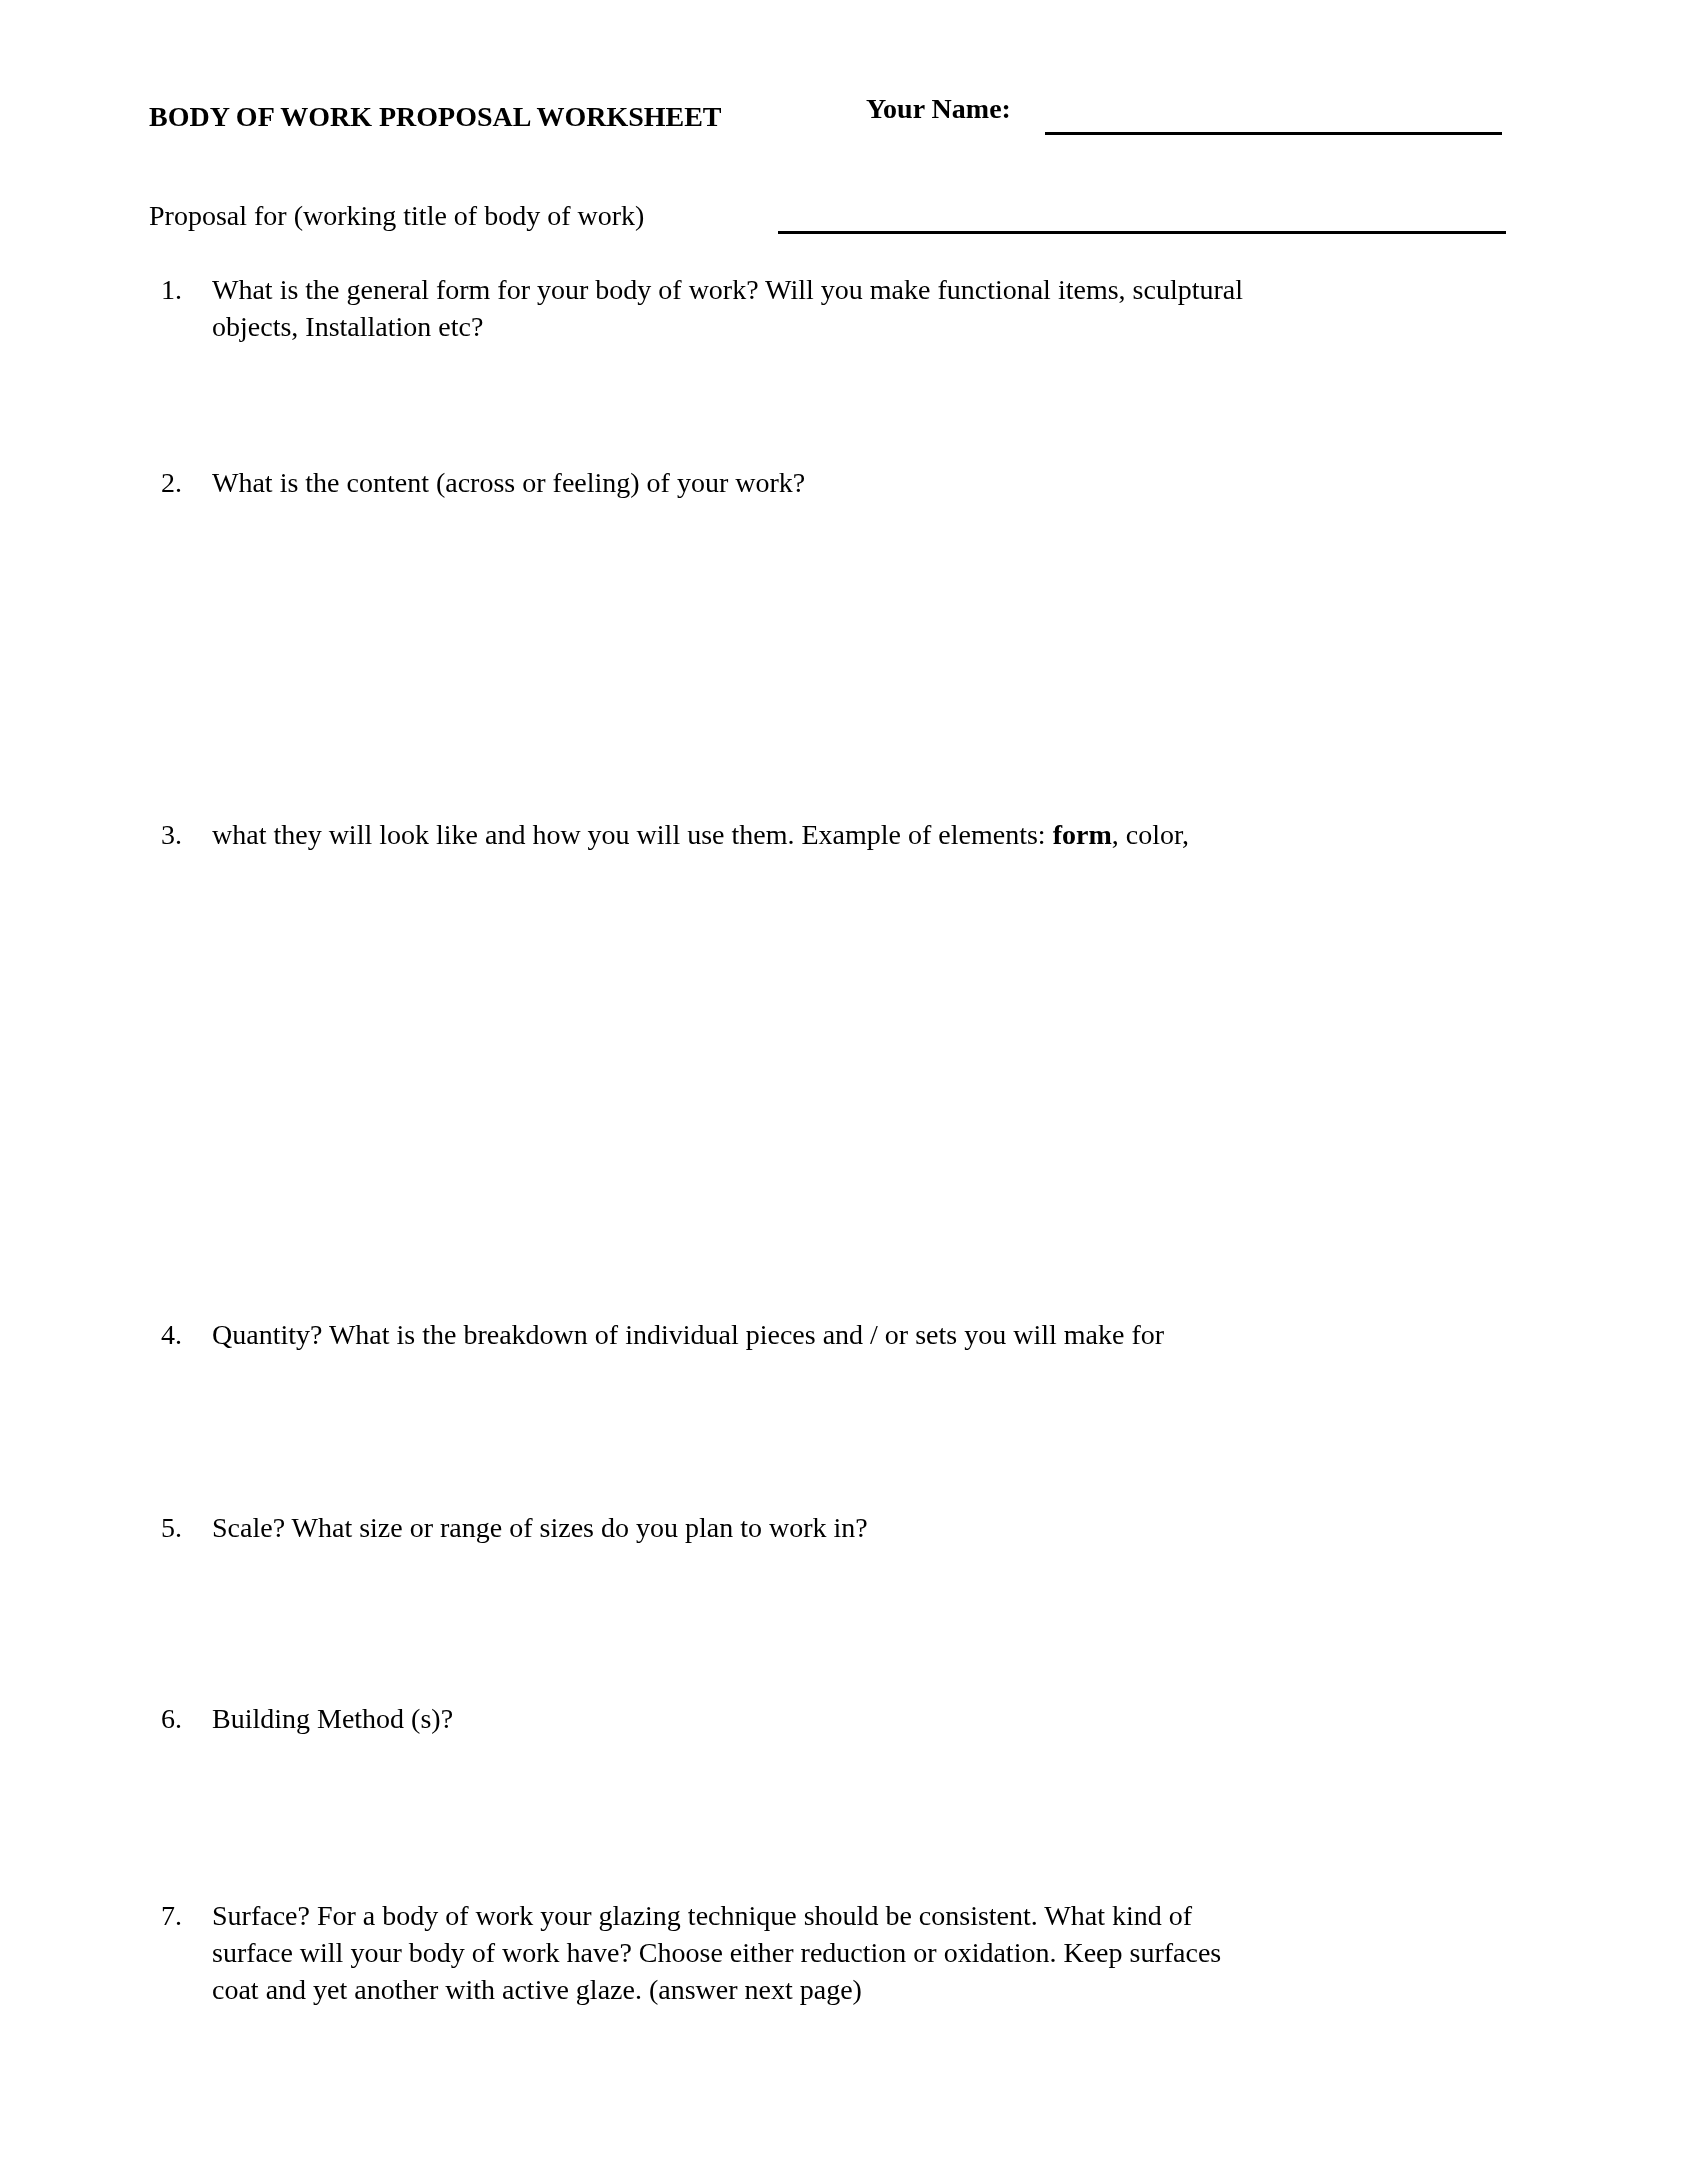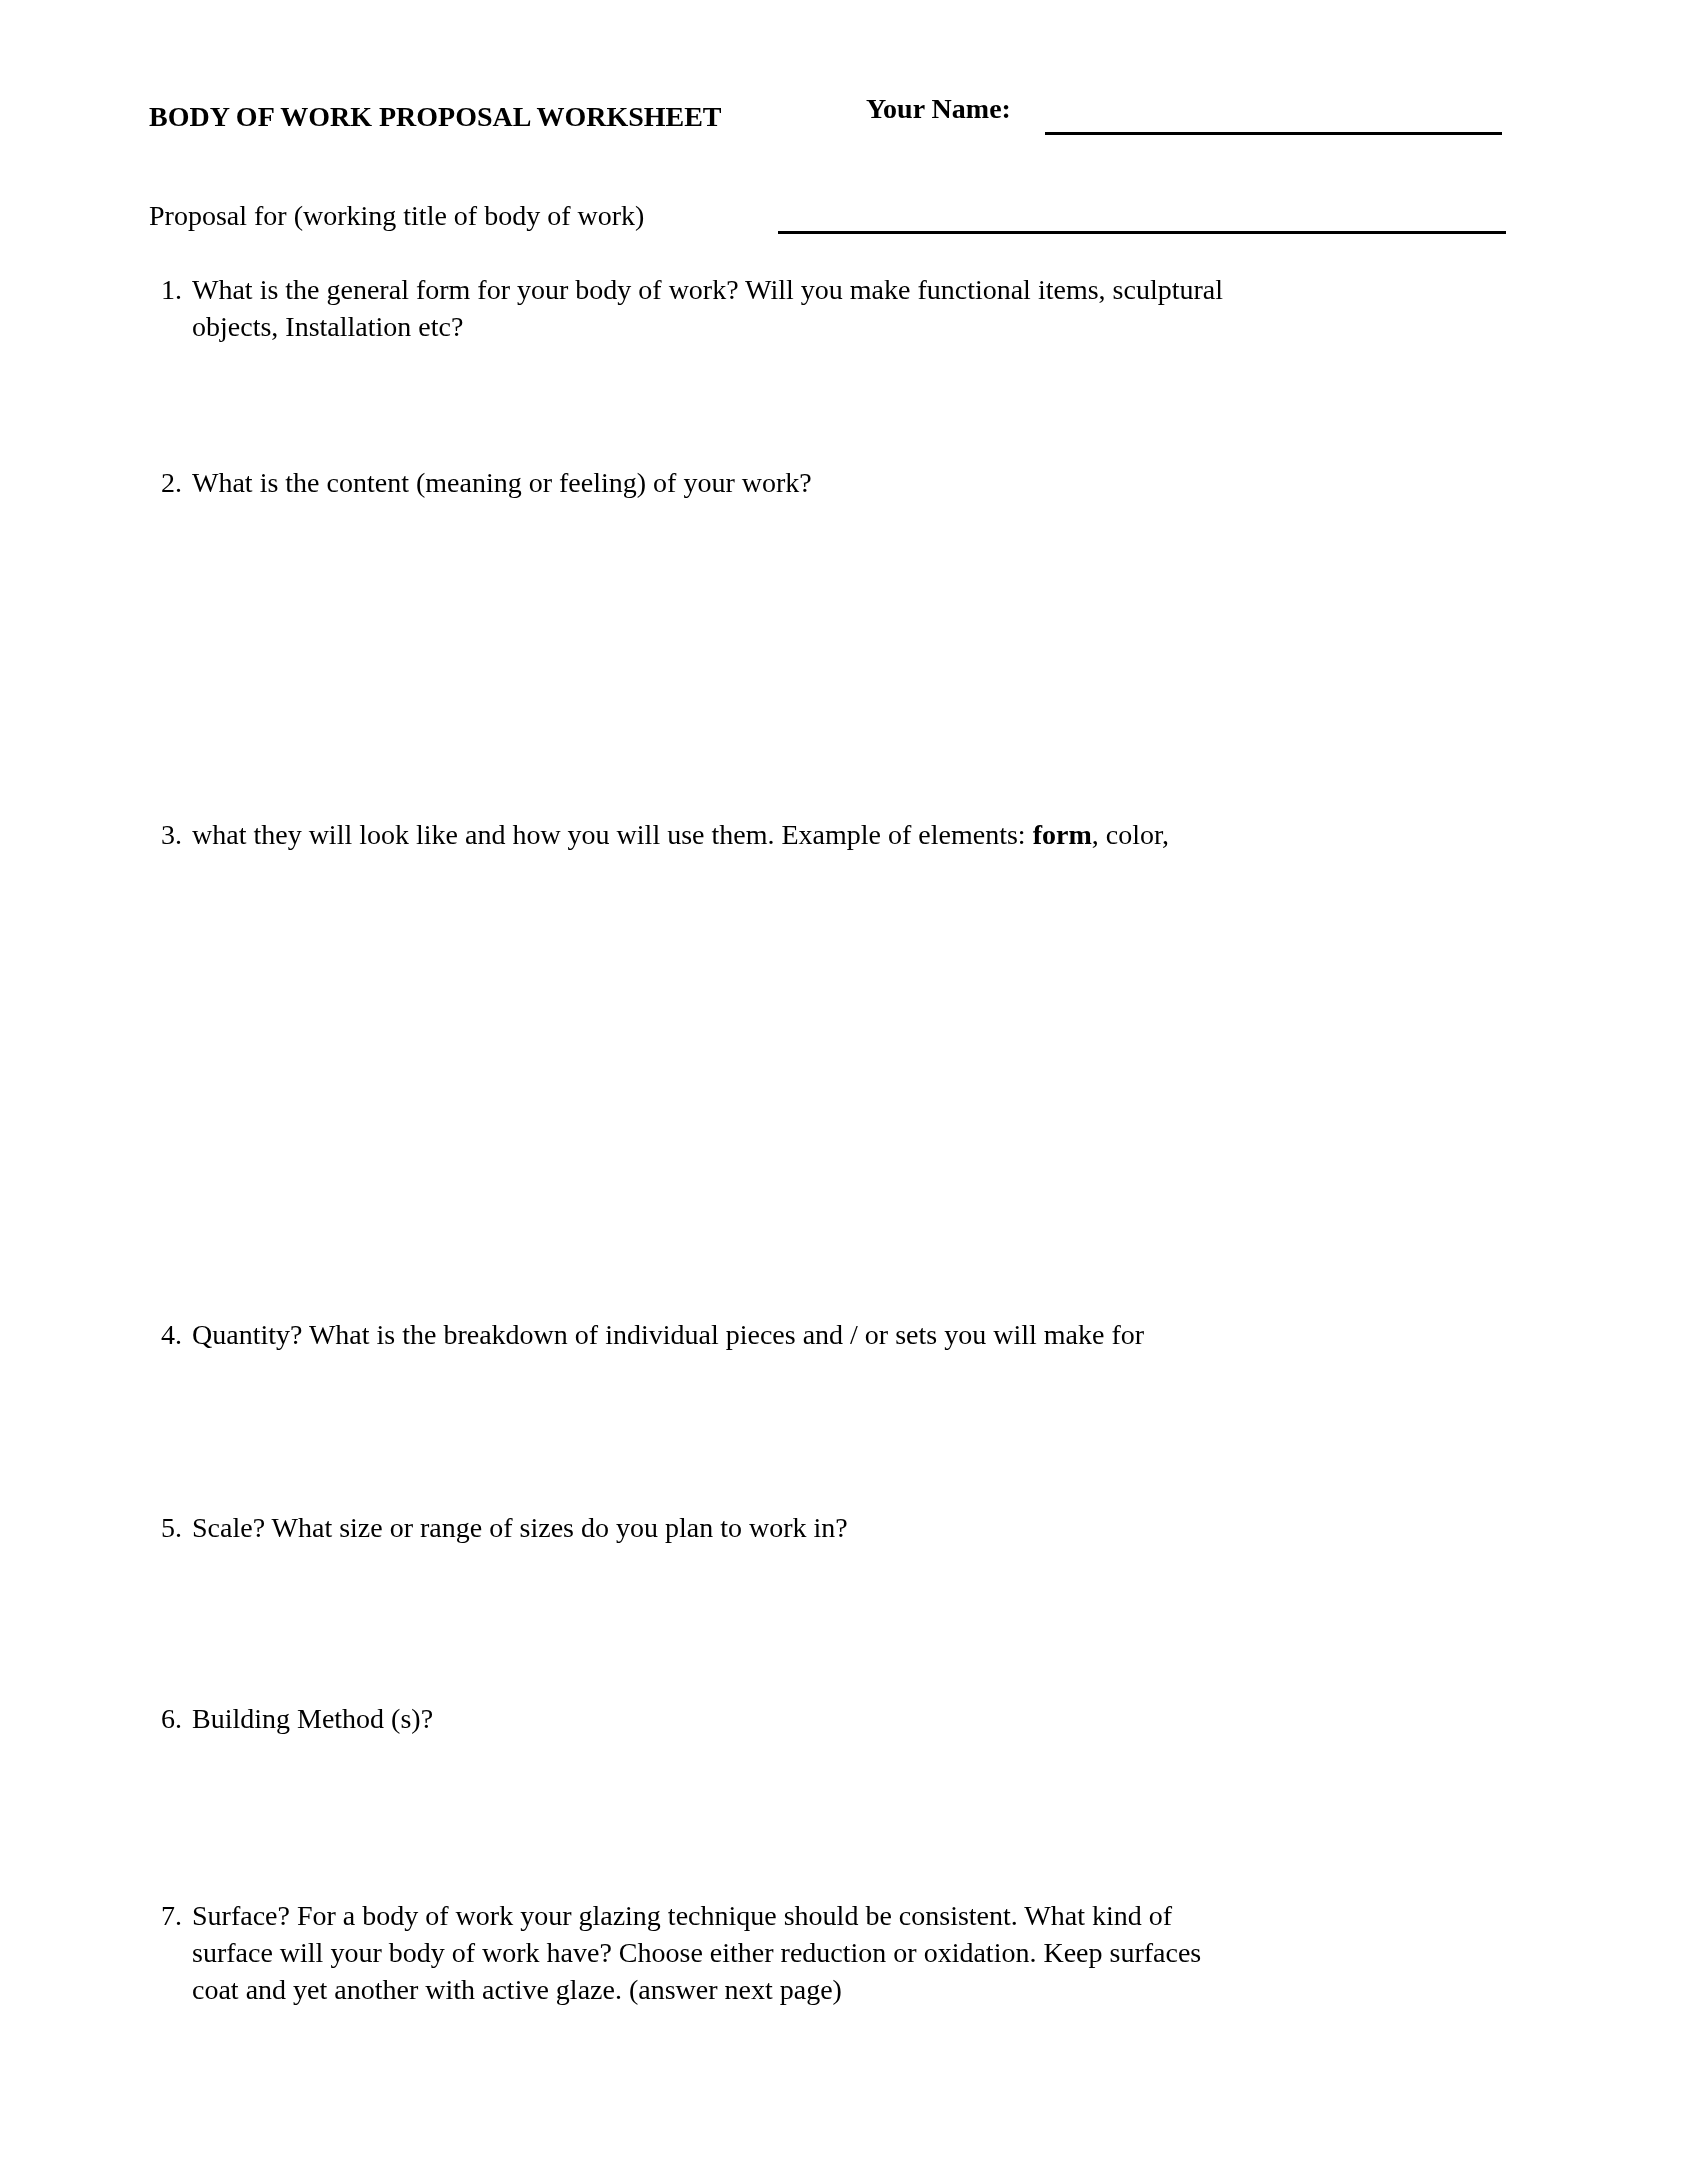--- a/index.html
+++ b/index.html
@@ -28,21 +28,21 @@
     position: absolute;
     left: 149px;
     width: 1406px;
   }
   .q-num {
     position: absolute;
     left: 12px;
     top: 0;
     line-height: 37px;
   }
-  .q-text { margin-left: 43px; }
+  .q-text { margin-left: 63px; }
   .q-line {
     line-height: 37px;
     white-space: nowrap;
   }
 </style>
 </head>
 <body>
 
 <div class="page">
 
@@ -57,21 +57,21 @@
     <span class="q-num">1.</span>
     <div class="q-text">
       <div class="q-line">What is the general form for your body of work? Will you make functional items, sculptural</div>
       <div class="q-line">objects, Installation etc?</div>
     </div>
   </div>
 
   <div class="q" style="top:464px;">
     <span class="q-num">2.</span>
     <div class="q-text">
-      <div class="q-line">What is the content (meaning or feeling) of your work?</div>
+      <div class="q-line">What is the content (across or feeling) of your work?</div>
     </div>
   </div>
 
   <div class="q" style="top:816px;">
     <span class="q-num">3.</span>
     <div class="q-text">
       <div class="q-line"><span>what they will look like and how you will use them. Example of elements: </span><span class="bold">form</span><span>, color,</span></div>
     </div>
   </div>
 

